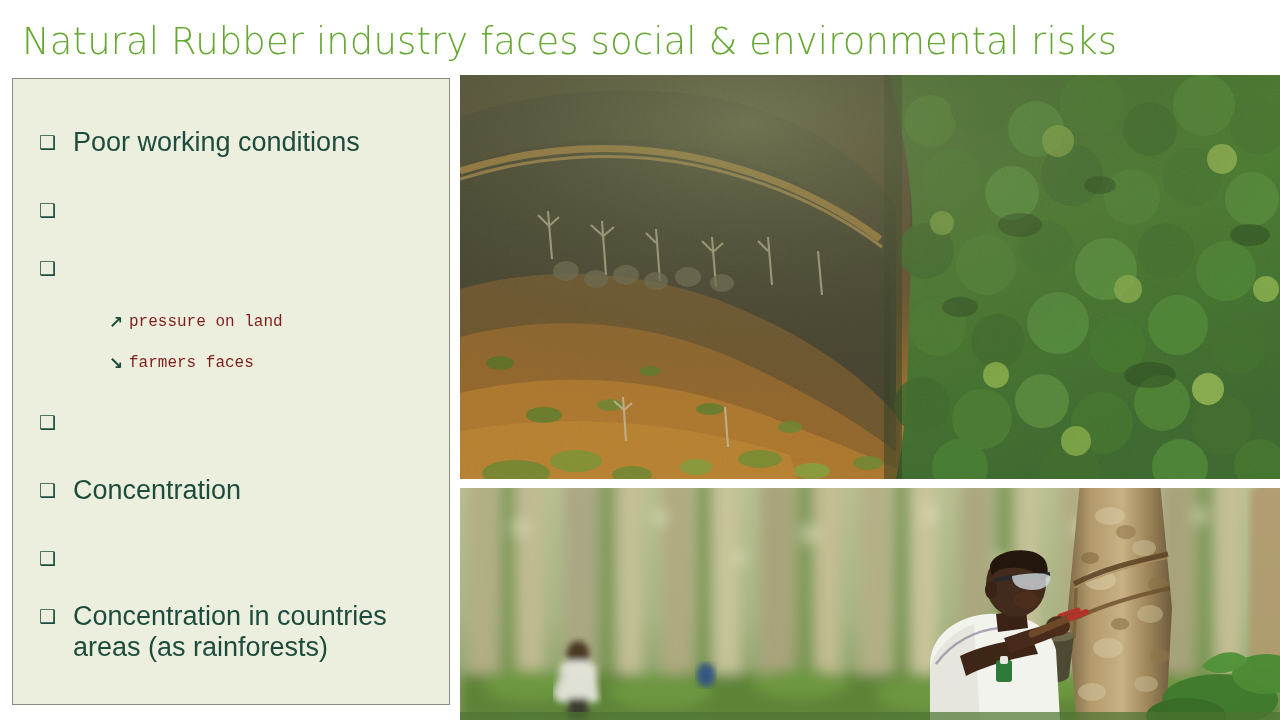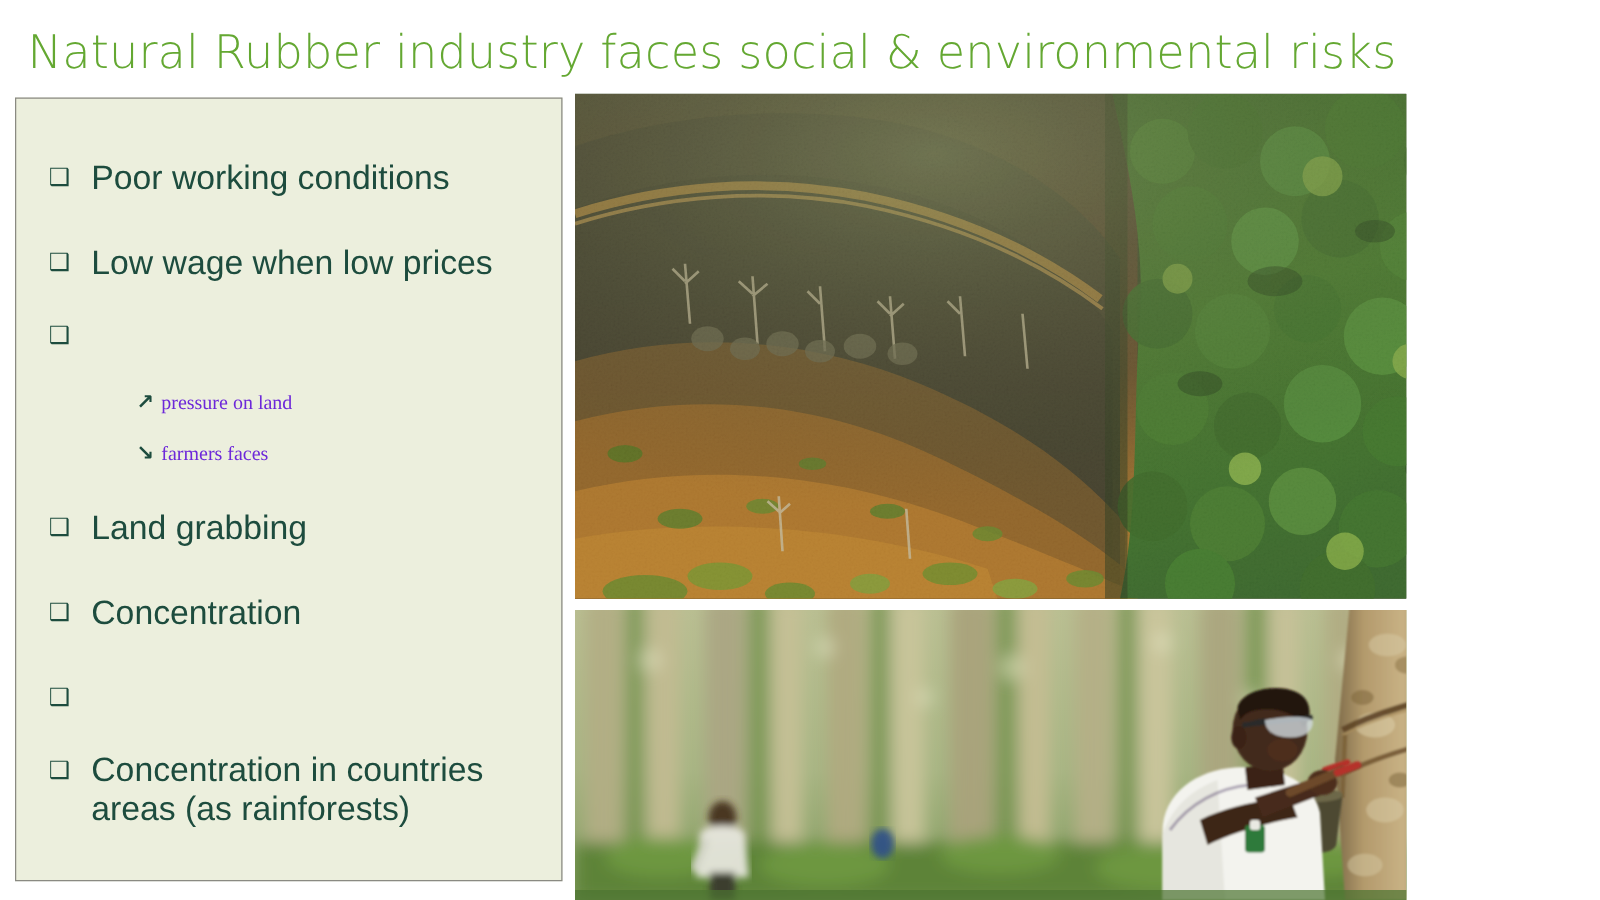--- a/index.html
+++ b/index.html
@@ -10,21 +10,21 @@
   }
   body {
     width: 1280px;
     height: 720px;
     overflow: hidden;
     font-family: "Liberation Sans", sans-serif;
     position: relative;
   }
   #slide {
     position: relative;
-    width: 1125px;
+    width: 1280px;
     height: 720px;
     background: #ffffff;
     overflow: hidden;
   }
 
   
   #slide-title {
     position: absolute;
     left: 22px;
     top: 18px;
@@ -86,22 +86,22 @@
   .sub-mark {
     width: 20px;
     flex: 0 0 20px;
     color: #1d4c3e;
     font-family: "DejaVu Sans", sans-serif;
     font-size: 17px;
     line-height: 23px;
     font-weight: bold;
   }
   .sub-text {
-    color: #6d28d9;
-    font-family: Liberation Serif, serif;
+    color: #7f1d1d;
+    font-family: Liberation Mono, monospace;
     font-size: 16px;
     line-height: 23px;
   }
 
   
   #photo-deforestation {
     position: absolute;
     left: 460px;
     top: 75px;
     width: 820px;
@@ -129,40 +129,38 @@
 
   <div id="bullet-panel">
 
     <div class="bullet-row lvl1" style="top:48px;">
       <span class="bullet-mark">❑</span>
       <span class="bullet-text">Poor working conditions</span>
     </div>
 
     <div class="bullet-row lvl1" style="top:116px;">
       <span class="bullet-mark">❑</span>
-      <span class="bullet-text">Low wage when low prices</span>
     </div>
 
     <div class="bullet-row lvl1" style="top:174px;">
       <span class="bullet-mark">❑</span>
     </div>
 
     <div class="sub-row" style="top:232px;">
       <span class="sub-mark">↗</span>
       <span class="sub-text">pressure on land</span>
     </div>
 
     <div class="sub-row" style="top:273px;">
       <span class="sub-mark">↘</span>
       <span class="sub-text">farmers faces</span>
     </div>
 
     <div class="bullet-row lvl1" style="top:328px;">
       <span class="bullet-mark">❑</span>
-      <span class="bullet-text">Land grabbing</span>
     </div>
 
     <div class="bullet-row lvl1" style="top:396px;">
       <span class="bullet-mark">❑</span>
       <span class="bullet-text">Concentration</span>
     </div>
 
     <div class="bullet-row lvl1" style="top:464px;">
       <span class="bullet-mark">❑</span>
     </div>

